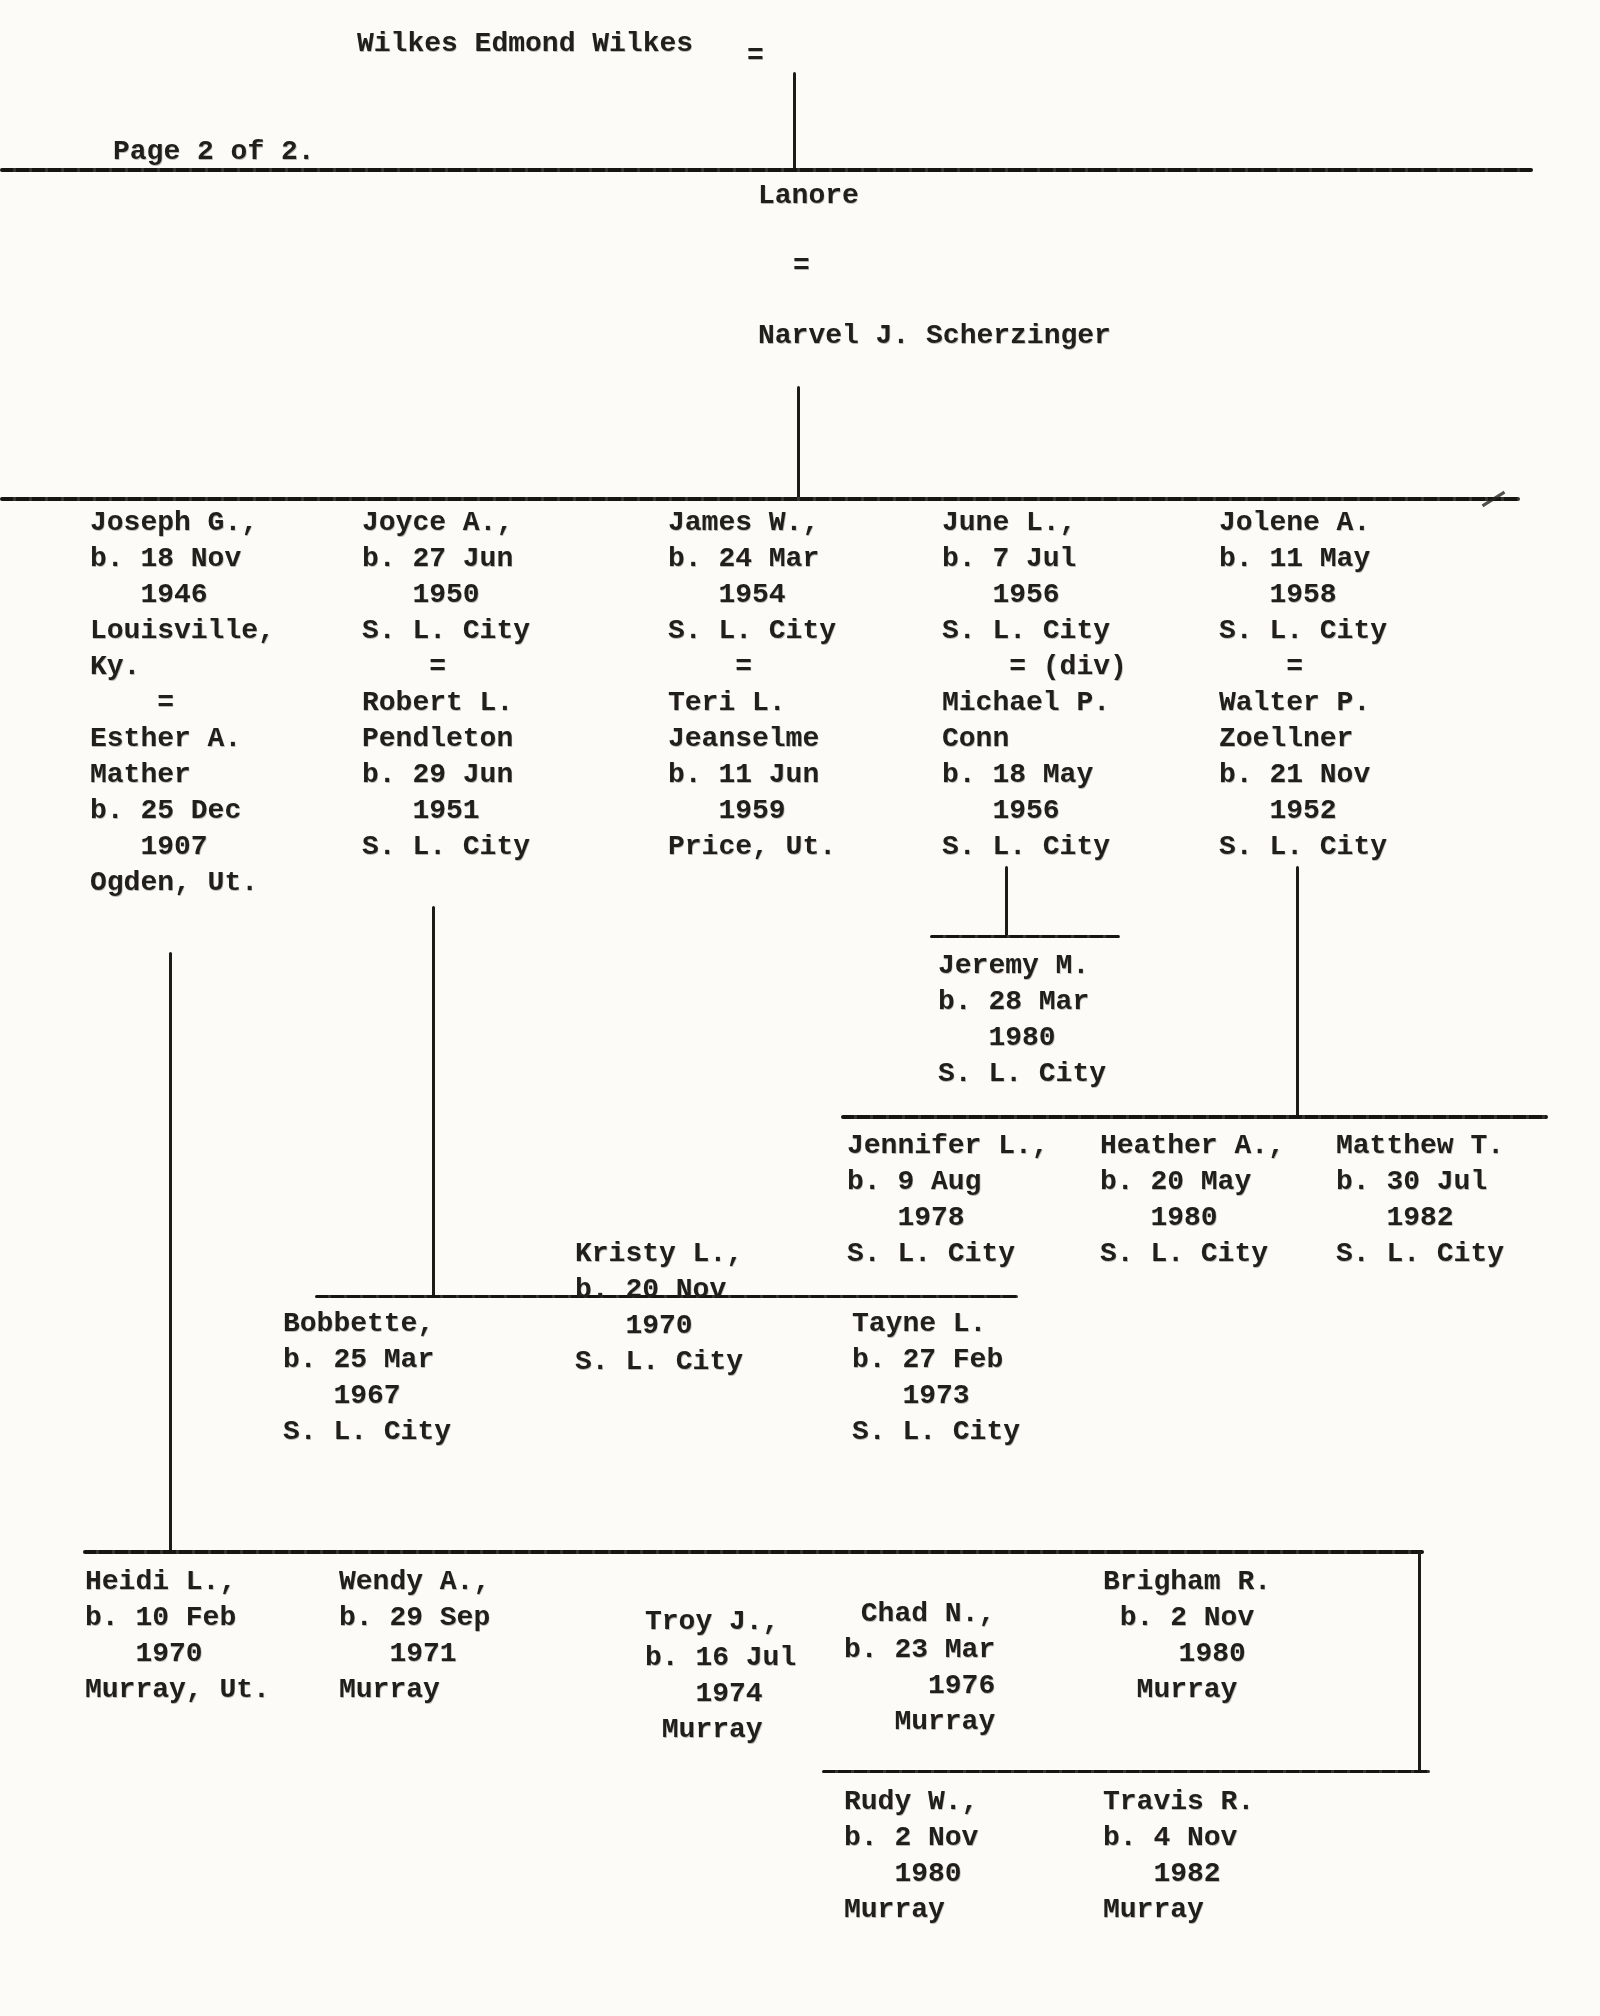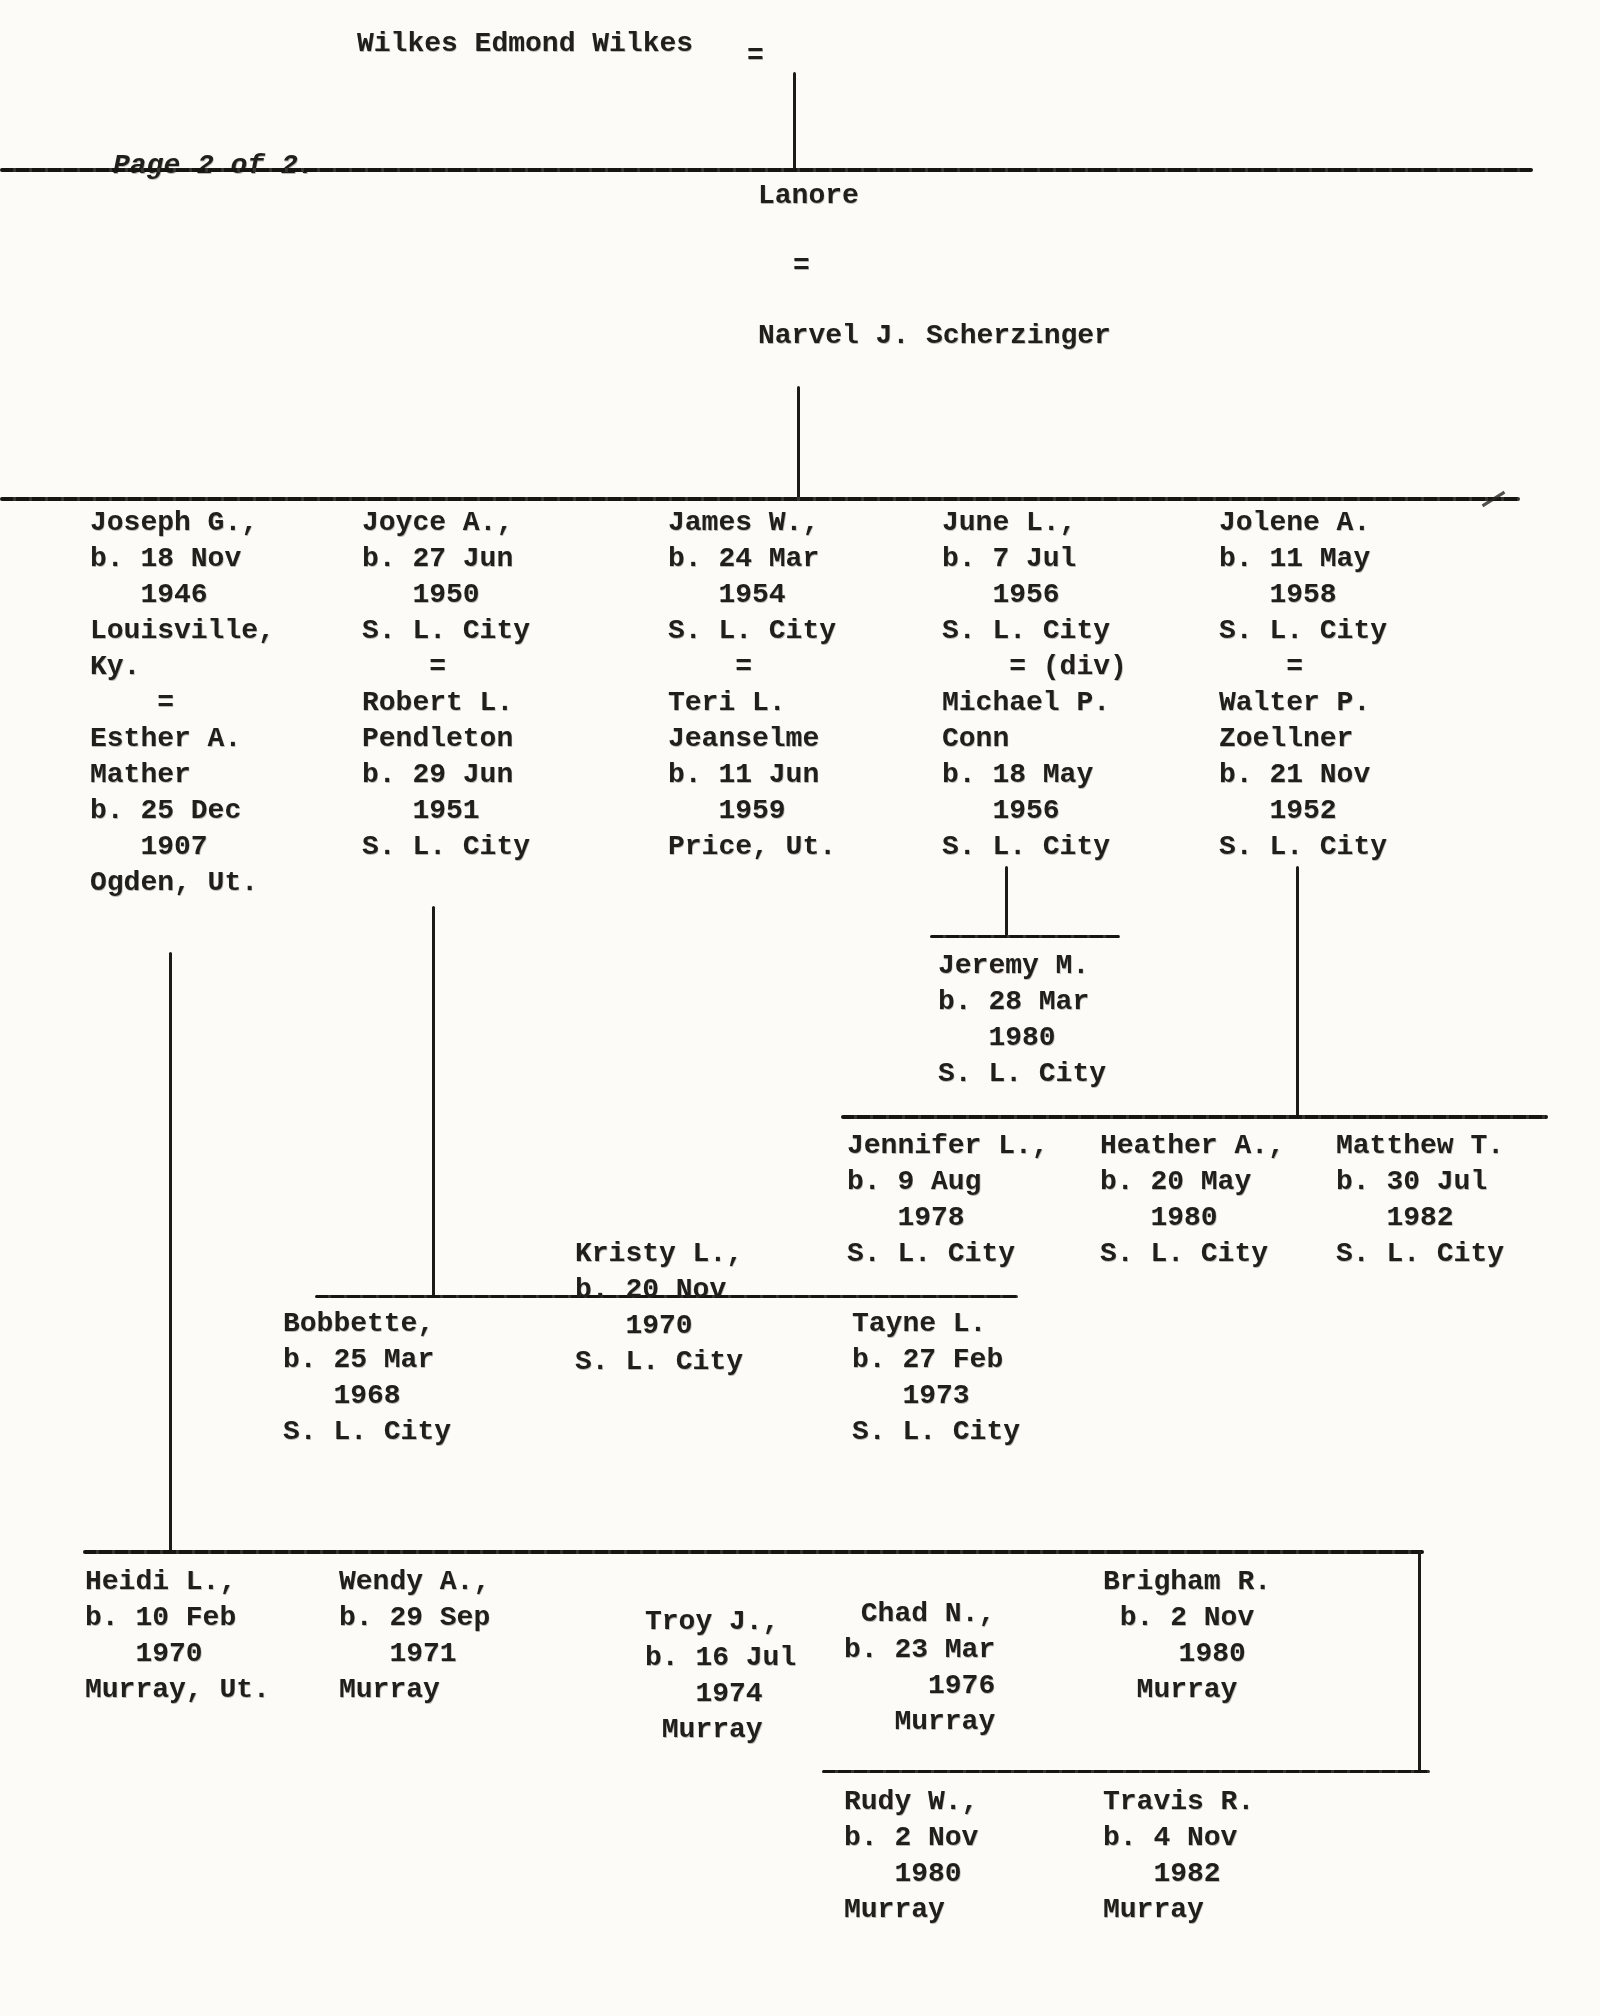--- a/index.html
+++ b/index.html
@@ -41,21 +41,21 @@
 </style>
 </head>
 <body>
 
 <div class="page">
 
   <div class="tb" style="left:357px;top:26px;">Wilkes Edmond Wilkes</div>
   <div class="tb eq" style="left:747px;top:38px;">=</div>
 
   <div class="vline" style="left:793px;top:72px;height:98px;"></div>
-  <div class="tb" style="left:113px;top:148px;font-style:italic;">Page 2 of 2.</div>
+  <div class="tb" style="left:113px;top:134px;">Page 2 of 2.</div>
   <div class="rule" style="left:0;top:168px;width:1533px;"></div>
 
   <div class="tb" style="left:758px;top:178px;">Lanore</div>
   <div class="tb eq" style="left:793px;top:248px;">=</div>
   <div class="tb" style="left:758px;top:318px;">Narvel J. Scherzinger</div>
 
   <div class="vline" style="left:797px;top:386px;height:114px;"></div>
 
   <div class="rule" style="left:0;top:497px;width:1520px;"></div>
   <div class="tick" style="left:1492px;top:486px;"></div>
@@ -71,21 +71,21 @@
   <div class="tb" style="left:938px;top:948px;"><div class="ln">Jeremy M.</div><div class="ln">b. 28 Mar</div><div class="ln">   1980</div><div class="ln">S. L. City</div></div>
 
   <div class="vline" style="left:1296px;top:866px;height:252px;"></div>
   <div class="rule" style="left:841px;top:1115px;width:707px;"></div>
   <div class="tb" style="left:847px;top:1128px;"><div class="ln">Jennifer L.,</div><div class="ln">b. 9 Aug</div><div class="ln">   1978</div><div class="ln">S. L. City</div></div>
   <div class="tb" style="left:1100px;top:1128px;"><div class="ln">Heather A.,</div><div class="ln">b. 20 May</div><div class="ln">   1980</div><div class="ln">S. L. City</div></div>
   <div class="tb" style="left:1336px;top:1128px;"><div class="ln">Matthew T.</div><div class="ln">b. 30 Jul</div><div class="ln">   1982</div><div class="ln">S. L. City</div></div>
 
   <div class="vline" style="left:432px;top:906px;height:391px;"></div>
   <div class="rule" style="left:315px;top:1295px;width:703px;height:3px;"></div>
-  <div class="tb" style="left:283px;top:1306px;"><div class="ln">Bobbette,</div><div class="ln">b. 25 Mar</div><div class="ln">   1968</div><div class="ln">S. L. City</div></div>
+  <div class="tb" style="left:283px;top:1306px;"><div class="ln">Bobbette,</div><div class="ln">b. 25 Mar</div><div class="ln">   1967</div><div class="ln">S. L. City</div></div>
   <div class="tb" style="left:575px;top:1236px;"><div class="ln">Kristy L.,</div><div class="ln">b. 20 Nov</div><div class="ln">   1970</div><div class="ln">S. L. City</div></div>
   <div class="tb" style="left:852px;top:1306px;"><div class="ln">Tayne L.</div><div class="ln">b. 27 Feb</div><div class="ln">   1973</div><div class="ln">S. L. City</div></div>
 
   <div class="vline" style="left:169px;top:952px;height:601px;"></div>
   <div class="rule" style="left:83px;top:1550px;width:1341px;"></div>
   <div class="vline" style="left:1418px;top:1550px;height:223px;"></div>
   <div class="rule" style="left:822px;top:1770px;width:608px;height:3px;"></div>
 
   <div class="tb" style="left:85px;top:1564px;"><div class="ln">Heidi L.,</div><div class="ln">b. 10 Feb</div><div class="ln">   1970</div><div class="ln">Murray, Ut.</div></div>
   <div class="tb" style="left:339px;top:1564px;"><div class="ln">Wendy A.,</div><div class="ln">b. 29 Sep</div><div class="ln">   1971</div><div class="ln">Murray</div></div>

